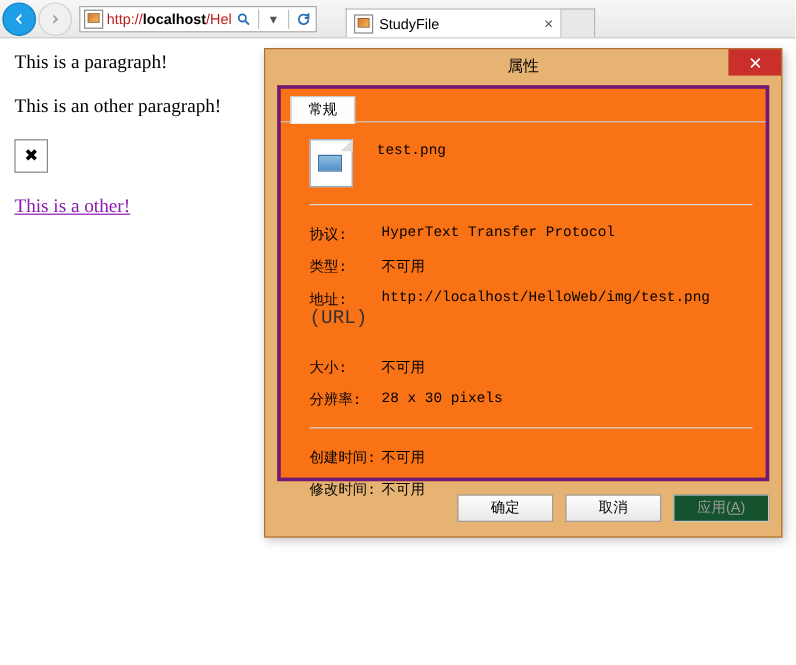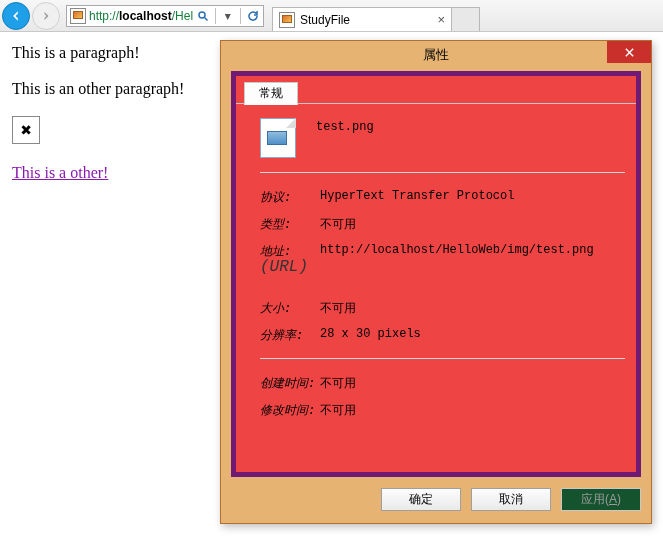--- a/index.html
+++ b/index.html
@@ -65,21 +65,21 @@
     background: linear-gradient(135deg,#e07030,#f0c050);
     border:1px solid #a06020;
   }
   .addr-text {
     flex: 1 1 auto;
     white-space: nowrap;
     overflow: hidden;
     font-size: 12px;
   }
   .addr-text .host { font-weight: bold; color:#000;margin-top:18px; }
-  .addr-text .rest { color:#15803d; }
+  .addr-text .rest { color:#b91c1c; }
   .search-btn, .refresh-btn {
     width: 18px; height: 18px;
     display:flex;align-items:center;justify-content:center;
     color:#2a6fb5;
   }
   .sep { width:1px; height:16px; background:#c0c0c0; margin:0 2px;}
   .tabs {
     display:flex;
     align-items:flex-end;
     margin-left:6px;
@@ -89,20 +89,21 @@
     height: 24px;
     border: 1px solid #b8b8b8;
     background: #fff;
     display:flex; align-items:center;
     padding: 0 6px;
     gap:5px;
     min-width: 180px;
     font-size: 12px;
     color:#000;
     border-bottom: none;
+    margin-left: 16px;
   }
   .tab .close { margin-left:auto; color:#555; font-size:13px; line-height:1;}
   .newtab {
     width: 28px; height:24px;
     border:1px solid #b8b8b8;
     background:#e8e8e8;
     border-left:none;
     border-bottom:none;
   }
 
@@ -119,21 +120,21 @@
     border:1px solid #888;
     display:flex;align-items:center;justify-content:center;
     font-size:14px;
     margin: 4px 0 20px 0;
   }
   .link { color: #8a1ab0; text-decoration: underline; }
 
   .dialog {
     position:absolute;
     left: 220px; top: 40px;
-    width: 432px; height: 484px;
+    width: 432px; height: 408px;
     background: #e6b373;
     border: 1px solid #b07030;
     box-shadow: 2px 3px 8px rgba(0,0,0,.25);
   }
   .dlg-titlebar{
     height: 28px;
     display:flex; align-items:center; justify-content:center;
     color:#000; font-size:13px;
     position:relative;
   }
@@ -141,22 +142,22 @@
     position:absolute; right:0; top:0;
     width: 44px; height: 22px;
     background:#c9302c;
     color:#fff;
     display:flex;align-items:center;justify-content:center;
     font-size:13px;
   }
   .dlg-body{
     position:absolute;
     left:10px; right:10px; top: 30px; bottom: 46px;
-    background:#ef4444;
-    border:5px solid #701a75;
+    background:#f97316;
+    border:3px solid #701a75;
   }
   .tabstrip{
     position:relative; height: 28px;
     border-bottom:1px solid #c9c9c9;
   }
   .dlgtab{
     position:absolute; left:8px; top:6px;
     height: 23px;
     padding: 0 14px;
     border:1px solid #c9c9c9;
@@ -166,21 +167,21 @@
     display:flex;align-items:center;
     color:#000;
   }
   .props{
     padding: 14px 11px 8px 24px;
     font-family: "SimSun","NSimSun","Courier New",monospace;
     font-size: 12px;
     color:#000;
   }
   .row { display:flex; align-items:flex-start; margin-bottom: 10px; }
-  .lbl { width: 60px; flex:0 0 auto;font-style:italic; }
+  .lbl { width: 60px; flex:0 0 auto; }
   .lbl .sub { font-size:16px; color:#333; display:block; margin-top:-2px;}
   .val { flex:1 1 auto; }
   .hr { border:none; border-top:1px solid #d8d8d8; margin: 14px 0 16px 0; }
   .file-row { display:flex; align-items:flex-start; gap:20px; margin-bottom:6px;}
   .file-ico {
     width: 36px; height: 40px;
     border:1px solid #8aa9c8;
     background:#fff;
     position:relative;
   }

